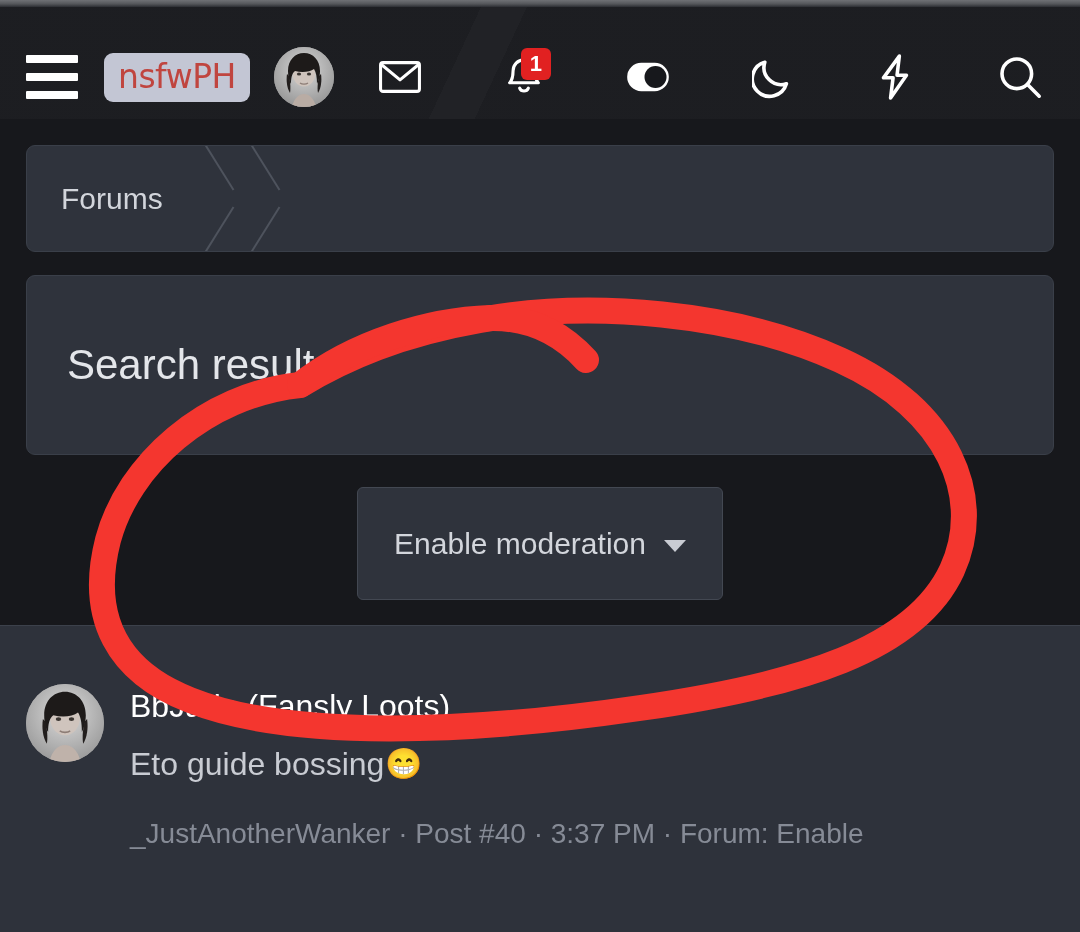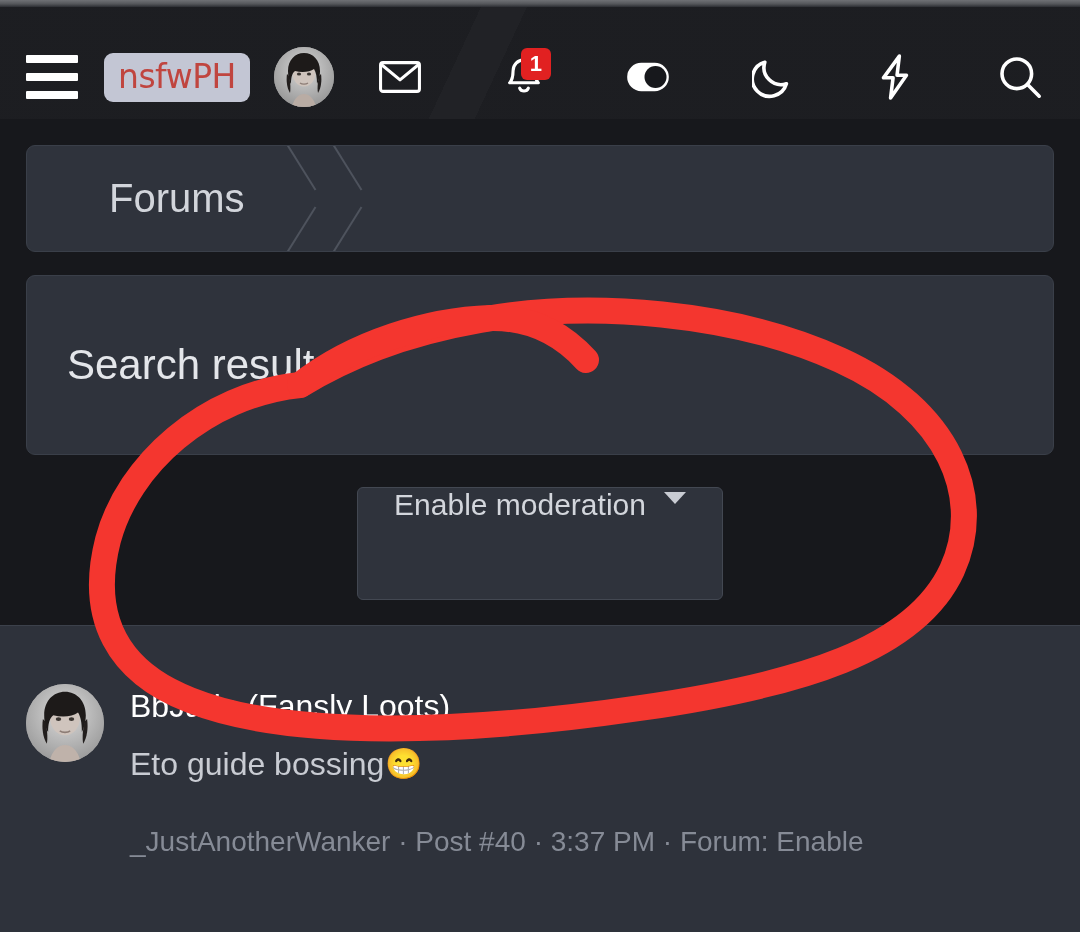--- a/index.html
+++ b/index.html
@@ -144,25 +144,24 @@
     top: 26px; left: 26px;
     width: 1028px; height: 107px;
     display: flex; align-items: center;
     overflow: hidden;
   }
   .crumb {
     position: relative;
     padding: 0 34px 0 34px;
     height: 107px;
     display: flex; align-items: center;
-    font-size: 40px;
+    font-size: 30px;
     color: #d2d5db;
     cursor: pointer;
     white-space: nowrap;
-    margin-left: 48px;
   }
   .crumb.current { color: #ffffff; font-weight: 700; cursor: default; }
   .crumb-sep {
     width: 46px; height: 107px;
     flex: none;
     position: relative;
   }
   .crumb-sep::before, .crumb-sep::after {
     content: "";
     position: absolute;
@@ -191,21 +190,21 @@
     top: 368px; left: 0;
     width: 1080px;
     display: flex; justify-content: center;
   }
   .mod-button {
     background: #2f333c;
     border: 1px solid #434852;
     border-radius: 6px;
     height: 113px;
     padding: 0 36px;
-    display: flex; gap: 18px;
+    display: flex; align-items: center; gap: 18px;
     color: #d3d6dc;
     font-size: 30px;
     cursor: pointer;
   }
   .caret {
     width: 0; height: 0;
     border-left: 11px solid transparent;
     border-right: 11px solid transparent;
     border-top: 12px solid #c9ccd3;
     margin-top: 4px;
@@ -239,21 +238,21 @@
     font-size: 32px;
     color: #ffffff;
     line-height: 1.25;
     margin-bottom: 18px;
     cursor: pointer;
   }
   .post-snippet {
     font-size: 32px;
     color: #c9ccd3;
     line-height: 1.25;
-    margin-bottom: 40px;
+    margin-bottom: 32px;
     display: flex; align-items: center;
   }
   .post-meta {
     font-size: 28px;
     color: #868b96;
     line-height: 1.3;
   }
   .emoji { font-size: 30px; margin-left: 1px; }
 
   

